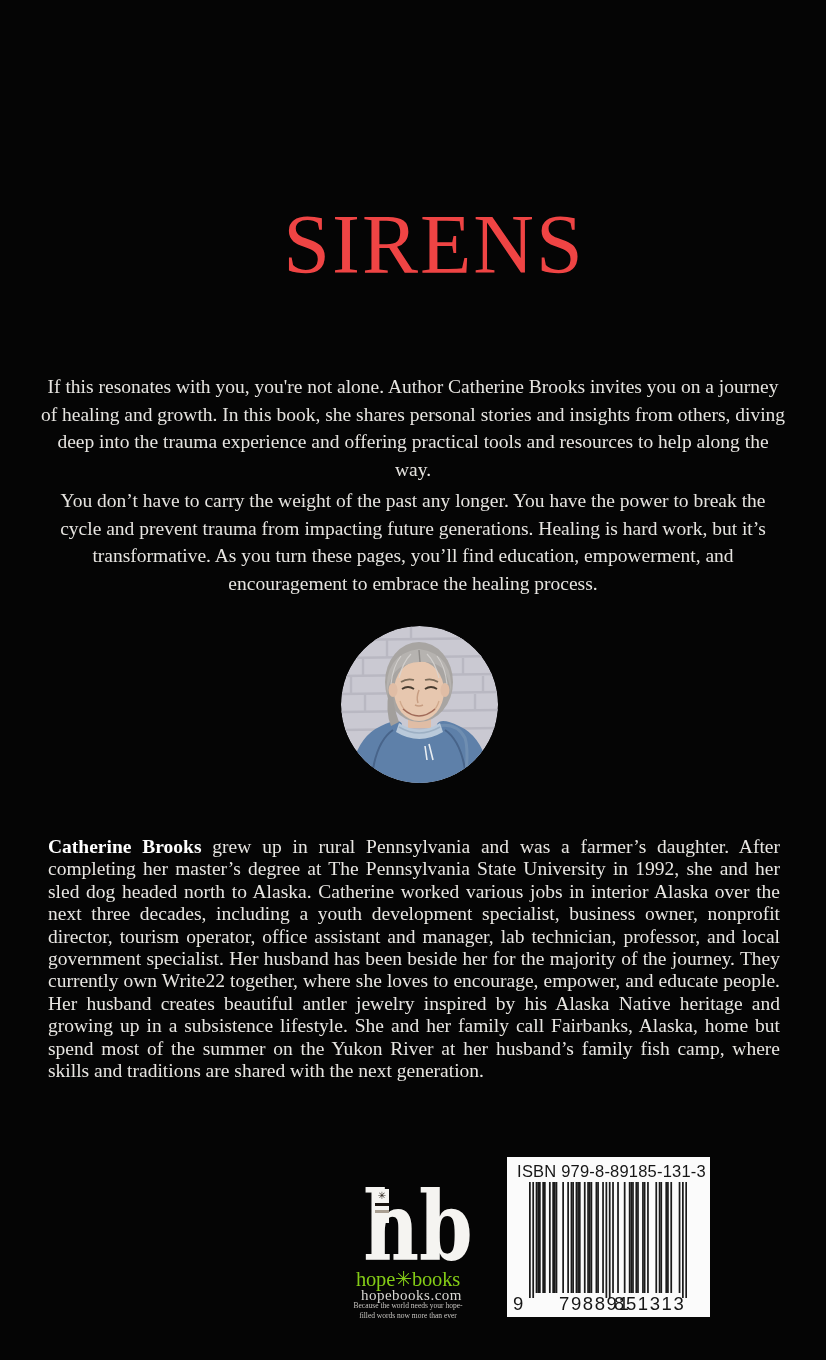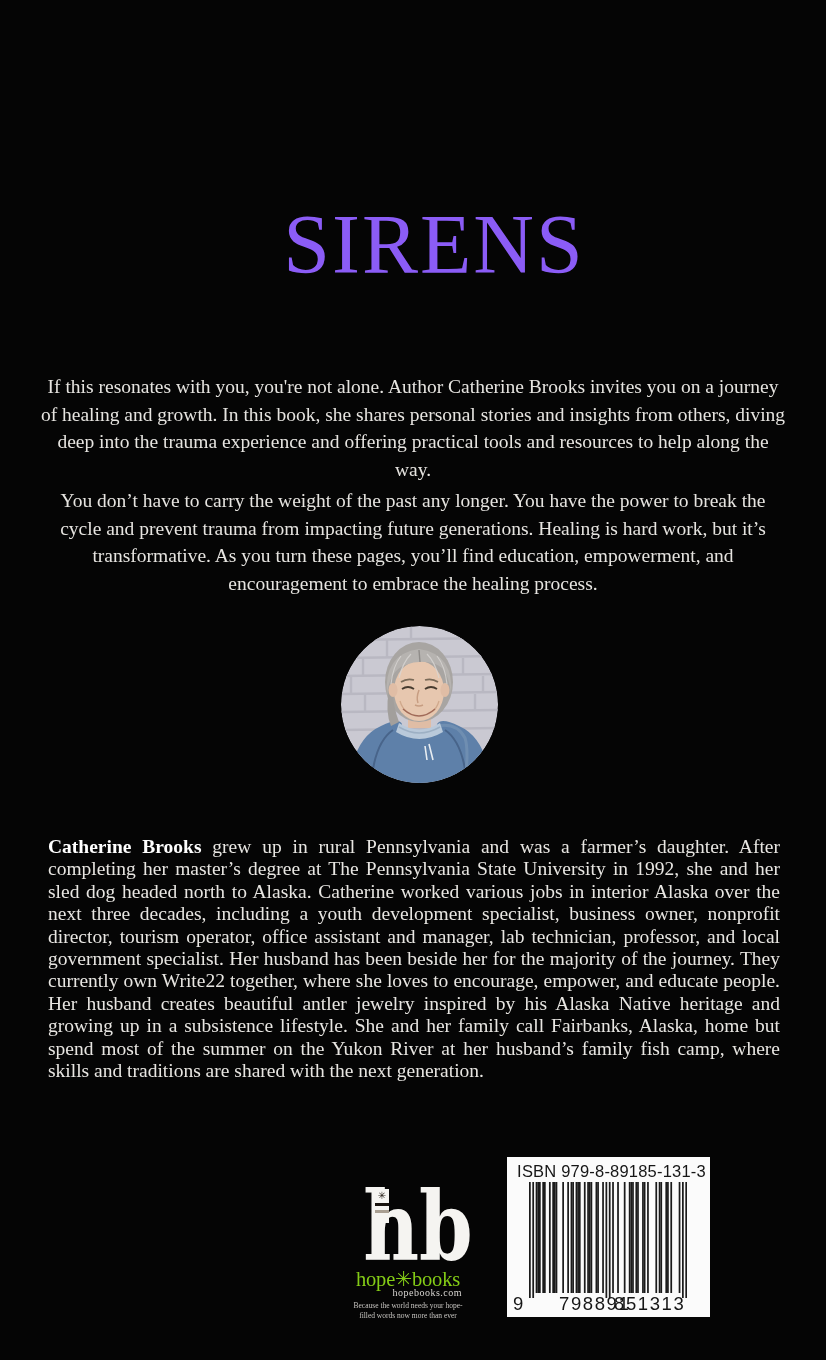--- a/index.html
+++ b/index.html
@@ -6,21 +6,21 @@
   .cover{
     position:relative; width:826px; height:1360px; overflow:hidden;
     background:#050505; color:#e9e7e3;
     font-family:"Liberation Serif", serif;
   }
   .abs{position:absolute;}
 
   .title{
     top:147px; left:0; right:0; text-align:center;
     font-size:84px; line-height:84px; font-weight:400;
-    color:#8b5cf6; letter-spacing:2px;padding-left:42px;
+    color:#ef4444; letter-spacing:2px;padding-left:42px;
   }
 
   .syn{
     left:40px; right:40px; text-align:center;
     font-size:19.5px; line-height:27.6px; color:#e6e4e0; margin:0;
   }
   .syn.p1{top:286px;}
   .syn.p2{top:373px;}
   .syn.p3{top:487px;}
 
@@ -49,21 +49,21 @@
   }
   .logo .flag .star{
     position:absolute; top:1px; left:0; right:0; text-align:center;
     font-size:10px; line-height:12px; color:#241d15;
   }
   .logo .wordmark{
     position:absolute; top:80px; left:-8px; right:-8px; text-align:center;
     font-weight:normal; font-size:20.5px; letter-spacing:-0.2px; color:#84cc16;
   }
   .logo .site{
-    position:absolute; top:100px; right:2px; font-size:10px;
+    position:absolute; top:100px; right:2px; font-size:15px;
     letter-spacing:0.5px; color:#d9d7d3;text-align:right;
   }
   .logo .tagline{
     position:absolute; top:114px; left:-6px; right:-6px; text-align:center;
     font-size:7.5px; line-height:9.5px; color:#c7c5c1;
   }
 
   
   .barcode-box{
     top:1157px; left:507px; width:203px; height:160px;

